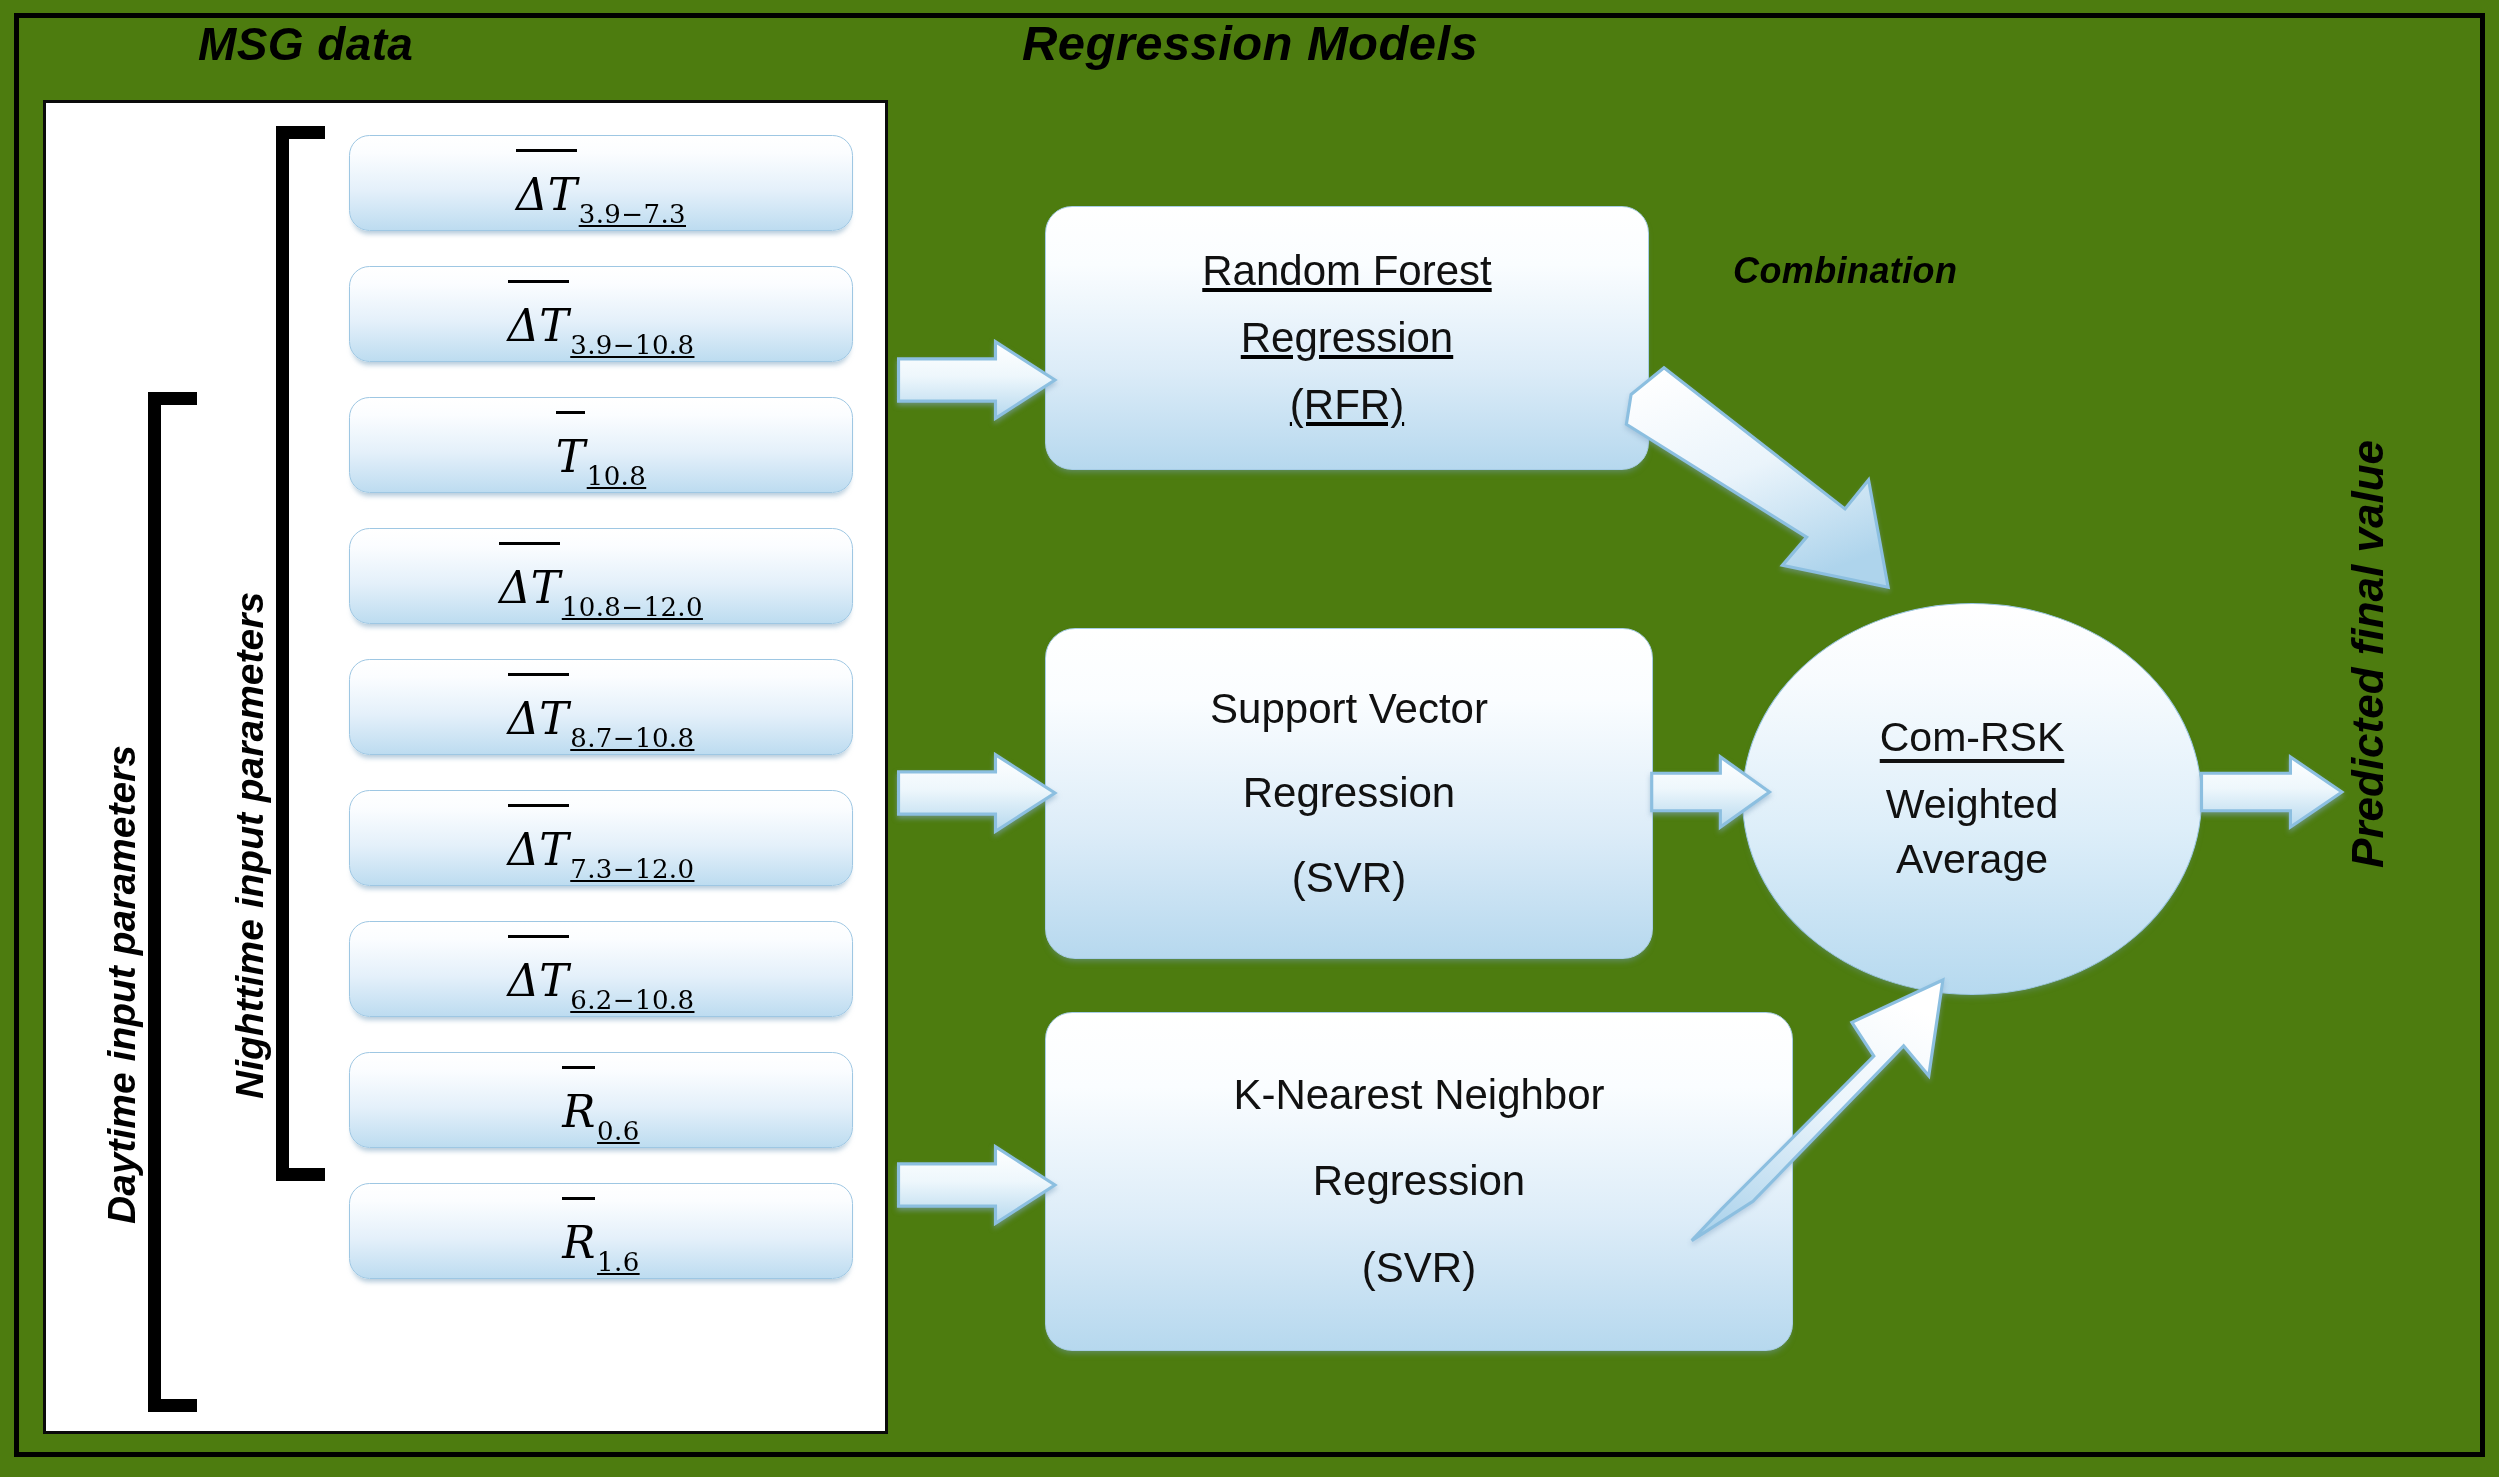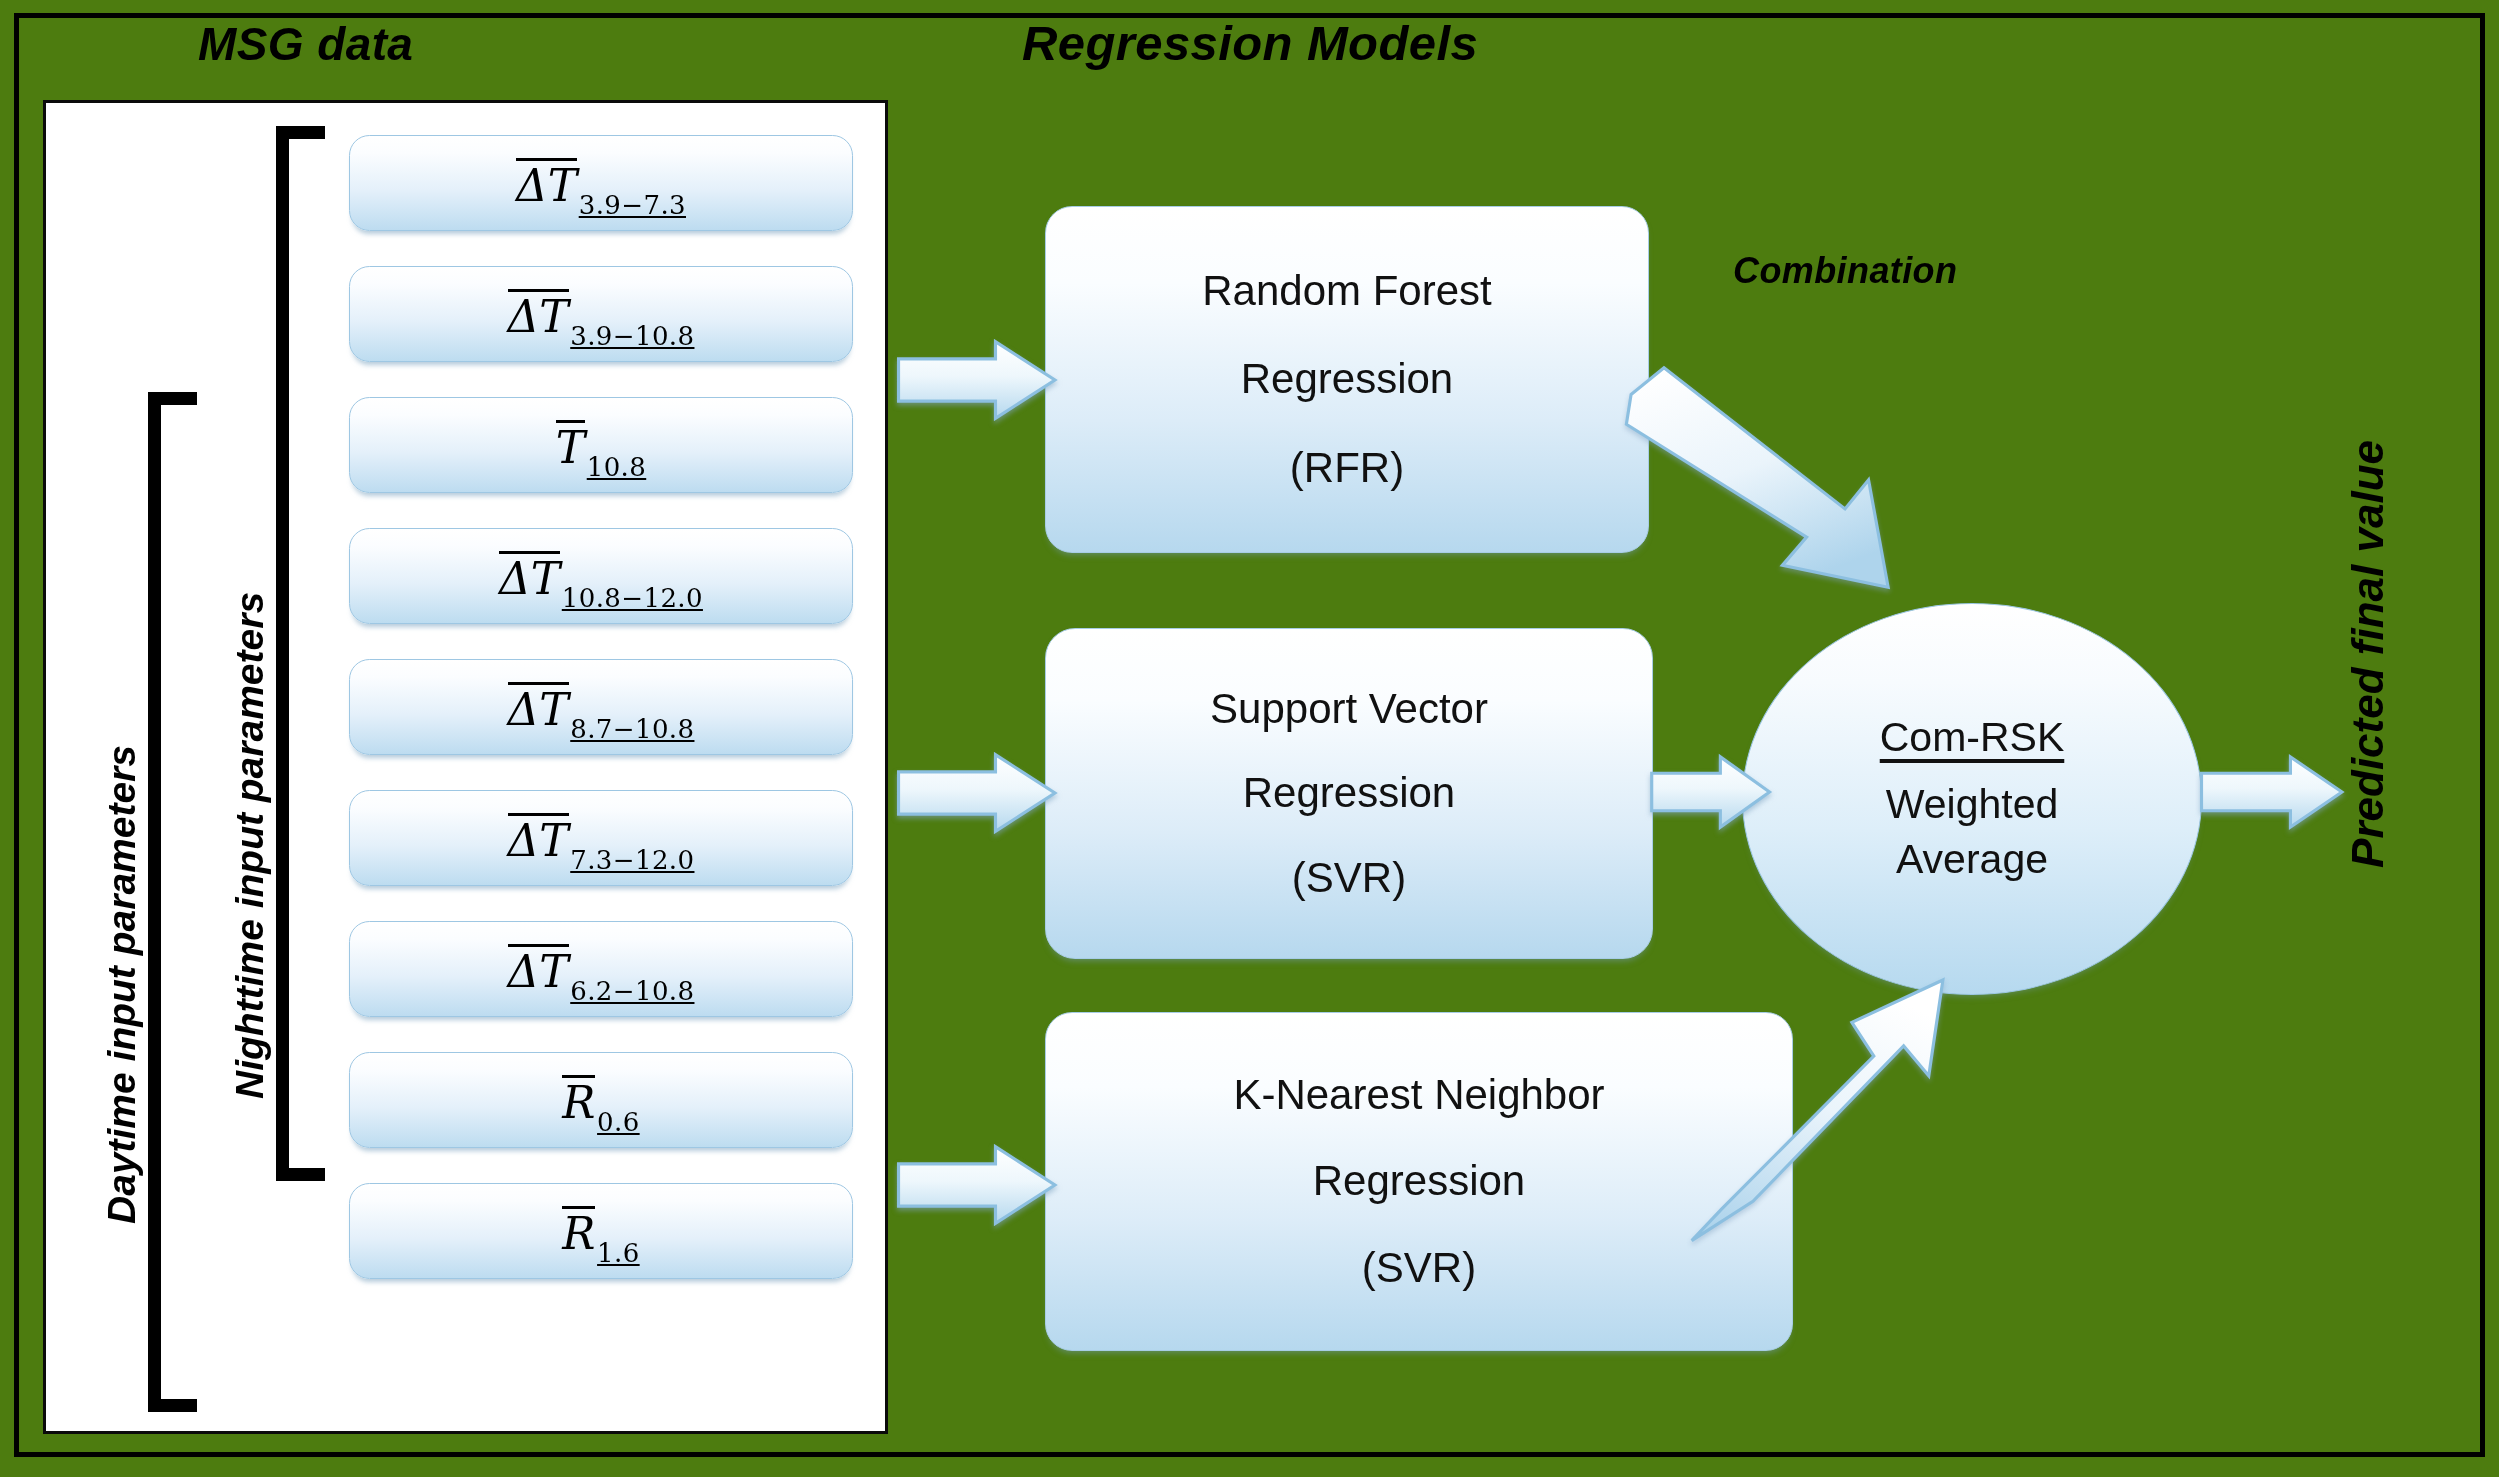--- a/index.html
+++ b/index.html
@@ -117,21 +117,21 @@
     font-family:"DejaVu Serif",serif;
     color:#000;
     display:inline-flex;
     align-items:baseline;
     line-height:1;
   }
   .math .base{
     font-size:44px;
     font-style:italic;
     border-top:3.1px solid #000;
-    padding-top:3px;
+    padding-top:21px;
     display:inline-block;
   }
   .math .sub{
     font-size:26px;
     font-family:"DejaVu Serif",serif;
     position:relative;
     top:12.6px;
     margin-left:1.6px;
     letter-spacing:0.4px;
     text-decoration:underline;
@@ -151,21 +151,21 @@
     justify-content:space-evenly;
     padding:20.4px 15.7px;
     text-align:center;
   }
   .model-box .line{
     font-size:42px;
     color:#111;
     white-space:nowrap;
     font-family:"Liberation Sans",sans-serif;
   }
-  #box-rfr{ left:1045px; top:206px; width:604px; height:347px; }
+  #box-rfr{ left:1045px; top:206px; width:604px; height:264px;text-decoration:underline; }
   #box-svr{ left:1045px; top:628px; width:608px; height:331px;border-radius:30px; }
   #box-knn{ left:1045px; top:1012px; width:748px; height:339px; }
 
   
   #ellipse-comrsk{
     position:absolute;
     left:1742px; top:603px;
     width:460px; height:392px;
     border-radius:50%;
     border:1.6px solid #9cc7e4;

